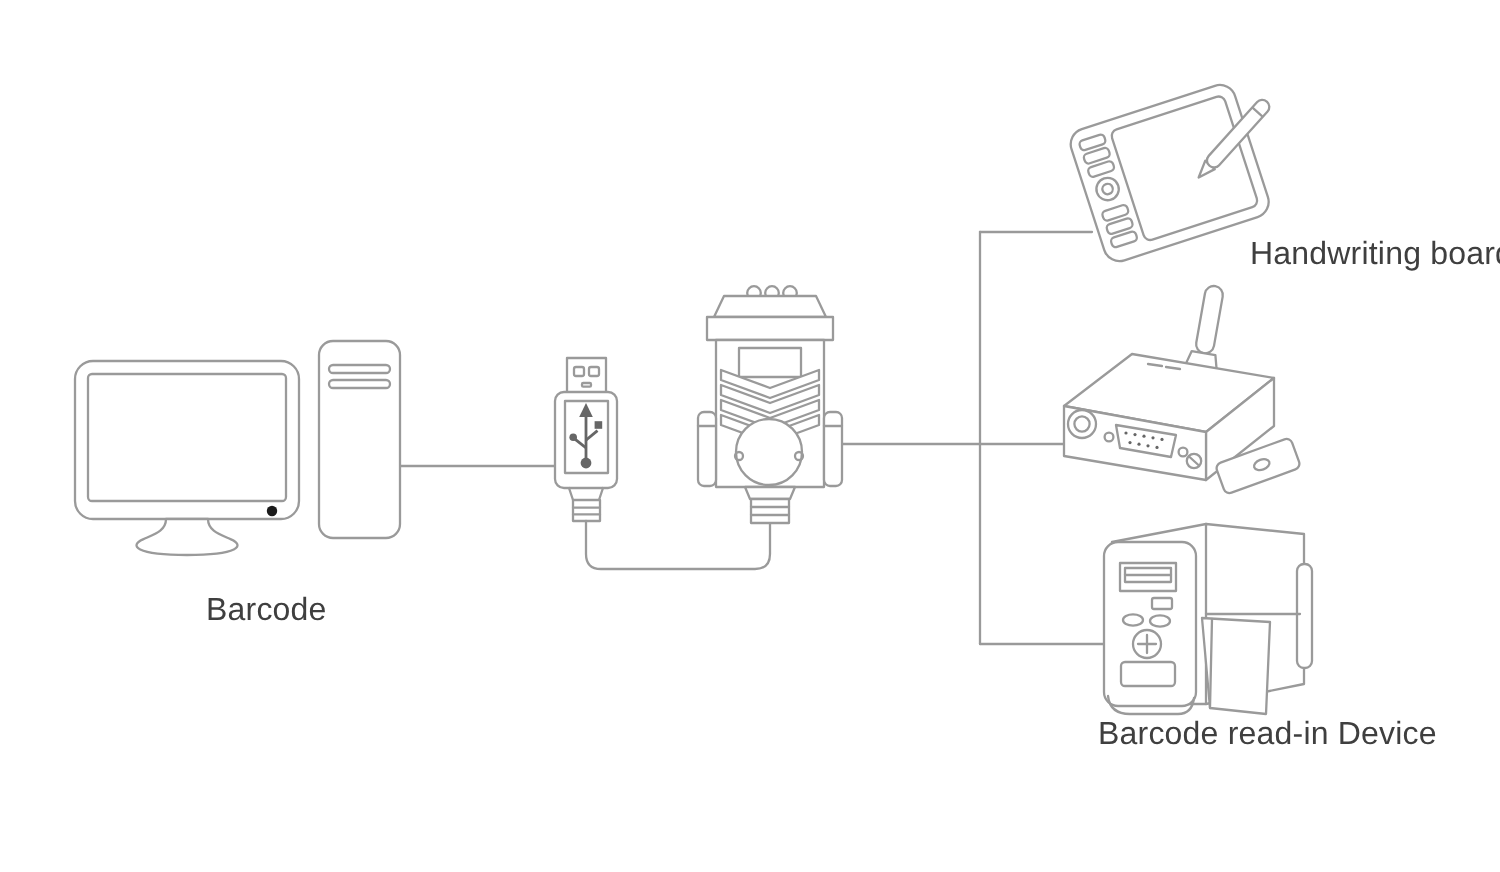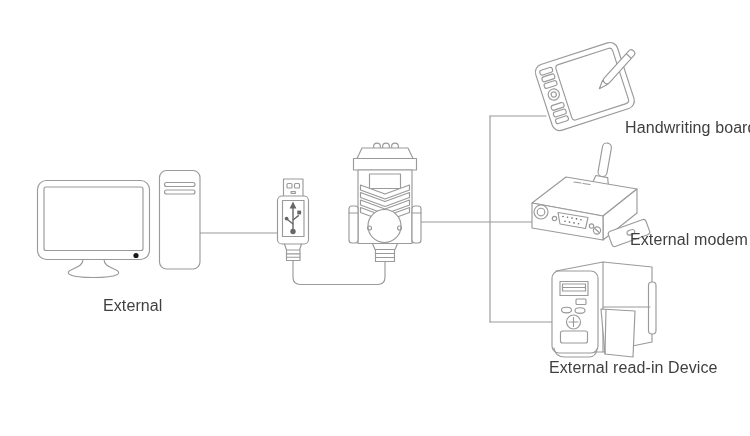--- a/index.html
+++ b/index.html
@@ -182,17 +182,16 @@
         <ellipse class="s" cx="566.5" cy="310" rx="5" ry="2.8"></ellipse>
         <ellipse class="s" cx="580" cy="310.5" rx="5" ry="2.8"></ellipse>
         <circle class="s" cx="573.5" cy="322" r="7"></circle>
         <path class="s" d="M573.5,317.5 v9 M569,322 h9"></path>
       </g>
       <rect class="s" x="560.5" y="331" width="27" height="12" rx="2"></rect>
       <path class="s" d="M554,348 Q555,357 565,357 H589 Q596,357 597,349"></path>
     </g>
   </svg>
 
-  <div class="lbl" style="left:103px;top:296px">External</div>
+  <div class="lbl" style="left:103px;top:296px">Barcode</div>
   <div class="lbl" style="left:625px;top:118px">Handwriting board</div>
-  <div class="lbl" style="left:630px;top:230px">External modem</div>
-  <div class="lbl" style="left:549px;top:358px">External read-in Device</div>
+  <div class="lbl" style="left:549px;top:358px">Barcode read-in Device</div>
 </div>
 
 </body></html>

